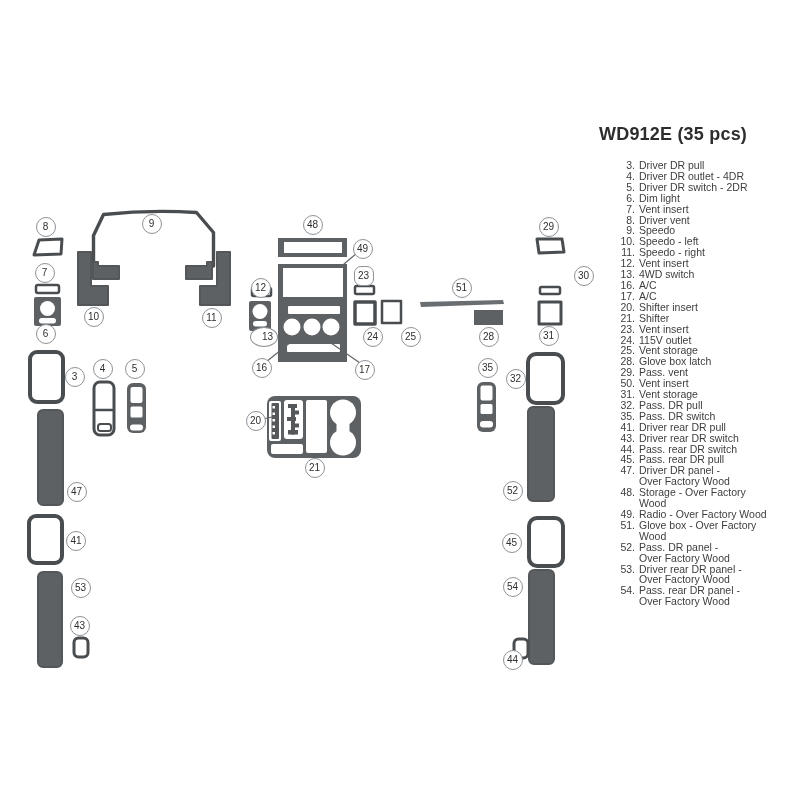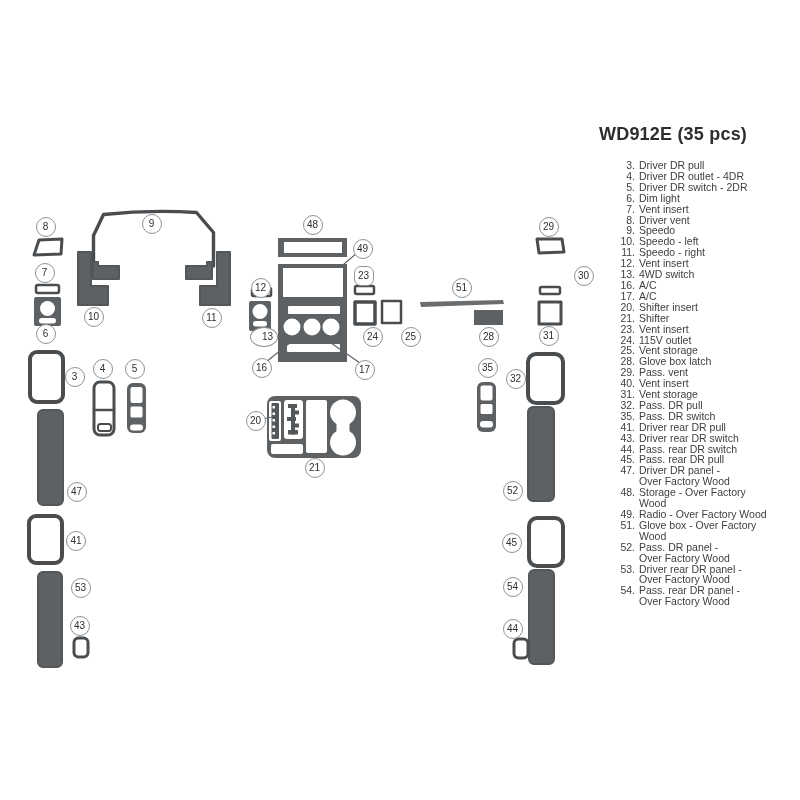--- a/index.html
+++ b/index.html
@@ -162,21 +162,21 @@
       <div class="callout" style="left: 352.5px; top: 326.5px; margin-left: 10px;">24</div>
       <div class="callout" style="left: 380.5px; top: 326.5px; margin-left: 20px;">25</div>
       <div class="callout" style="left: 478.5px; top: 326.5px;">28</div>
       <div class="callout" style="left: 538.5px; top: 216.5px;">29</div>
       <div class="callout" style="left: 538.5px; top: 265.5px; margin-left: 35px;">30</div>
       <div class="callout" style="left: 538.5px; top: 325.5px;">31</div>
       <div class="callout" style="left: 505.5px; top: 368.5px;">32</div>
       <div class="callout" style="left: 477.5px; top: 357.5px;">35</div>
       <div class="callout" style="left: 66px; top: 530.5px; text-align: center;">41</div>
       <div class="callout" style="left: 69.5px; top: 615.5px;">43</div>
-      <div class="callout" style="left: 502.5px; top: 619px;">44</div>
+      <div class="callout" style="left: 502.5px; top: 650px;">44</div>
       <div class="callout" style="left: 501.5px; top: 532.5px;">45</div>
       <div class="callout" style="left: 66.5px; top: 481.5px;">47</div>
       <div class="callout" style="left: 302.5px; top: 214.5px;">48</div>
       <div class="callout" style="left: 352.5px; top: 238.5px; text-align: right;">49</div>
       <div class="callout" style="left: 451.5px; top: 277.5px;">51</div>
       <div class="callout" style="left: 502.5px; top: 480.5px;">52</div>
       <div class="callout" style="left: 70.5px; top: 577.5px;">53</div>
       <div class="callout" style="left: 502.5px; top: 576.5px;">54</div>
     </div>
 
@@ -257,21 +257,21 @@
       </li>
       <li>
         <span class="num">28.</span>
         <span class="lbl">Glove box latch</span>
       </li>
       <li>
         <span class="num">29.</span>
         <span class="lbl">Pass. vent</span>
       </li>
       <li>
-        <span class="num">40.</span>
+        <span class="num">50.</span>
         <span class="lbl">Vent insert</span>
       </li>
       <li>
         <span class="num">31.</span>
         <span class="lbl">Vent storage</span>
       </li>
       <li>
         <span class="num">32.</span>
         <span class="lbl">Pass. DR pull</span>
       </li>

